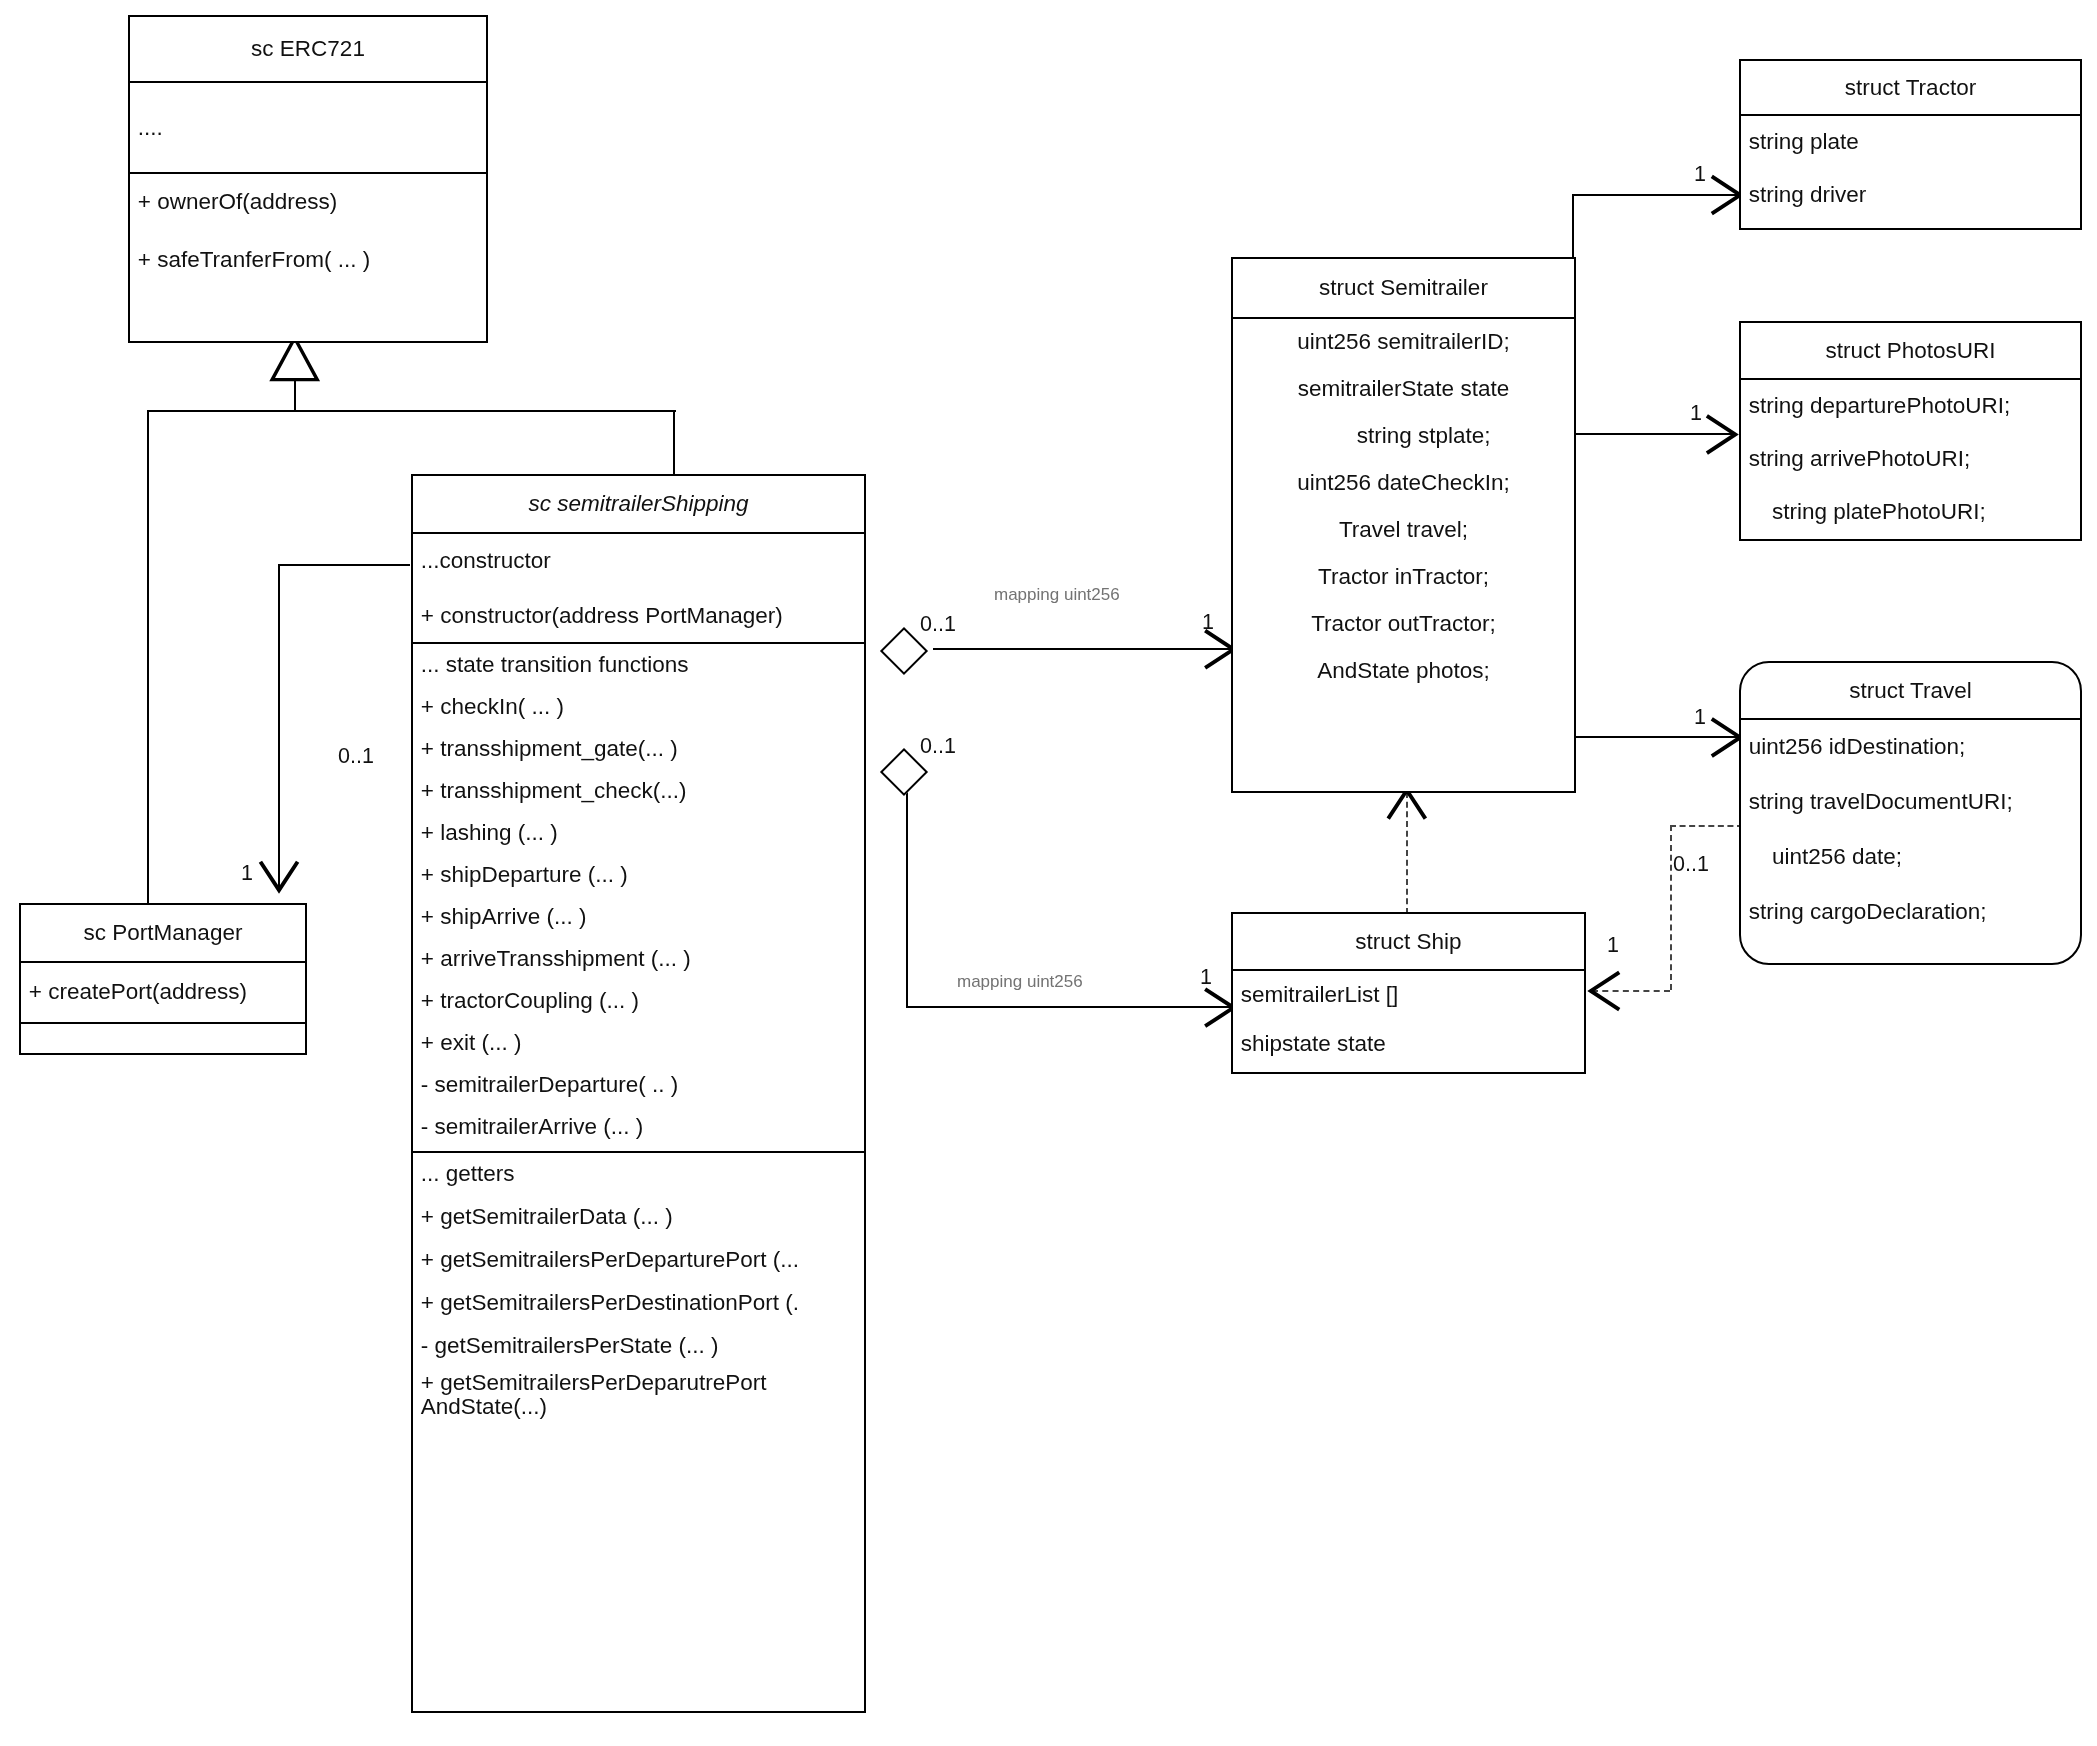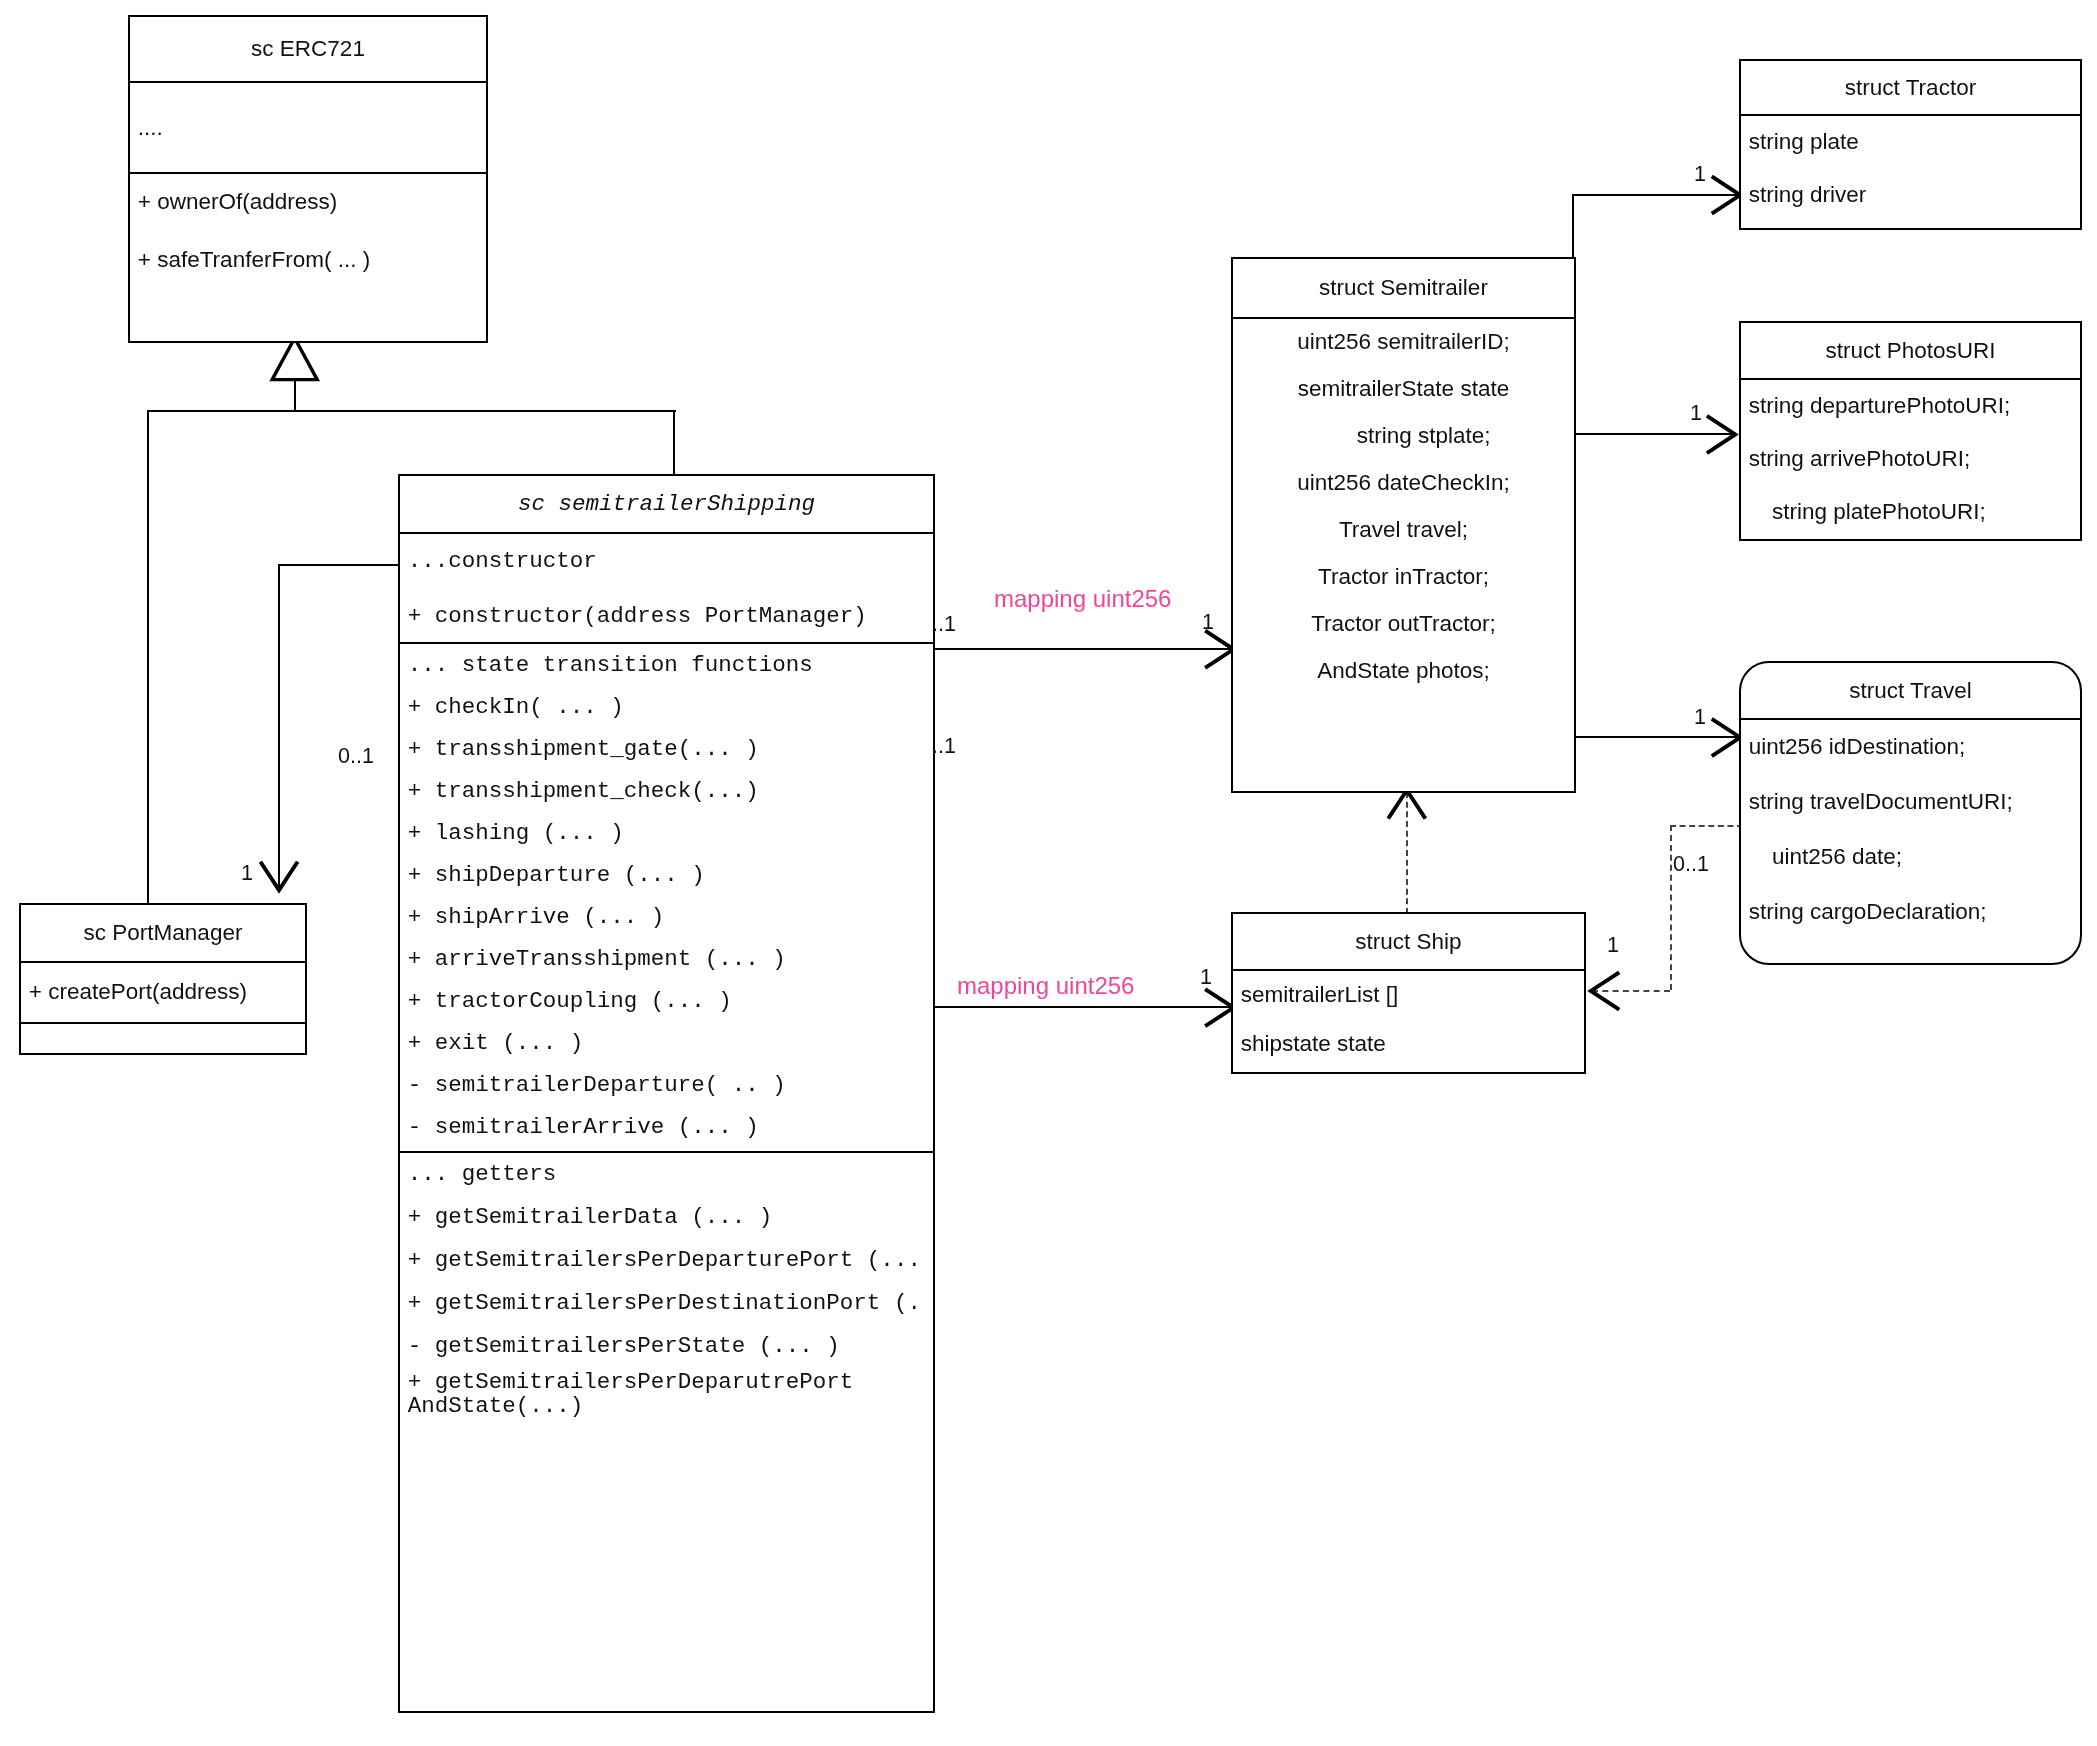--- a/index.html
+++ b/index.html
@@ -17,21 +17,21 @@
   .row.center{justify-content:center;}
   .row.indent{padding-left:31px;}
 
   .edge{position:absolute;background:#000;}
   .h{height:2.4px;}
   .v{width:2.4px;}
   .dash-h{position:absolute;height:0;border-top:2.9px dashed #444;}
   .dash-v{position:absolute;width:0;border-left:2.9px dashed #444;}
 
   .mult{position:absolute;font-size:21.5px;color:#111;white-space:nowrap;}
-  .elabel{position:absolute;font-size:24px;color:#ec4899;white-space:nowrap;}
+  .elabel{position:absolute;font-size:17px;color:#737373;white-space:nowrap;}
 
   .diamond{position:absolute;width:30px;height:30px;background:#fff;
            border:2px solid #000;transform:rotate(45deg);}
   svg.ovl{position:absolute;left:0;top:0;width:2097px;height:1747px;overflow:visible;}
 </style>
 </head>
 <body>
 
 <div id="stage">
 
@@ -121,21 +121,21 @@
     <div class="uml-title" style="height:64px;">sc ERC721</div>
     <div class="uml-compartment" style="height:91px;">
       <div class="row" style="height:91px;">....</div>
     </div>
     <div class="uml-compartment" style="height:171px;">
       <div class="row" style="height:58px;">+ ownerOf(address)</div>
       <div class="row" style="height:58px;">+ safeTranferFrom( ... )</div>
     </div>
   </div>
 
-  <div class="uml-box" style="left:398px;top:474px;width:537px;height:1239px;font-family:Liberation Mono, monospace;">
+  <div class="uml-box" style="left:411px;top:474px;width:455px;height:1239px;">
     <div class="uml-title italic" style="height:56px;">sc semitrailerShipping</div>
 
     <div class="uml-compartment" style="height:110px;">
       <div class="row" style="height:55px;">...constructor</div>
       <div class="row" style="height:55px;">+ constructor(address PortManager)</div>
     </div>
 
     <div class="uml-compartment" style="height:509px;">
       <div class="row" style="height:42px;">... state transition functions</div>
       <div class="row" style="height:42px;">+ checkIn( ... )</div>

